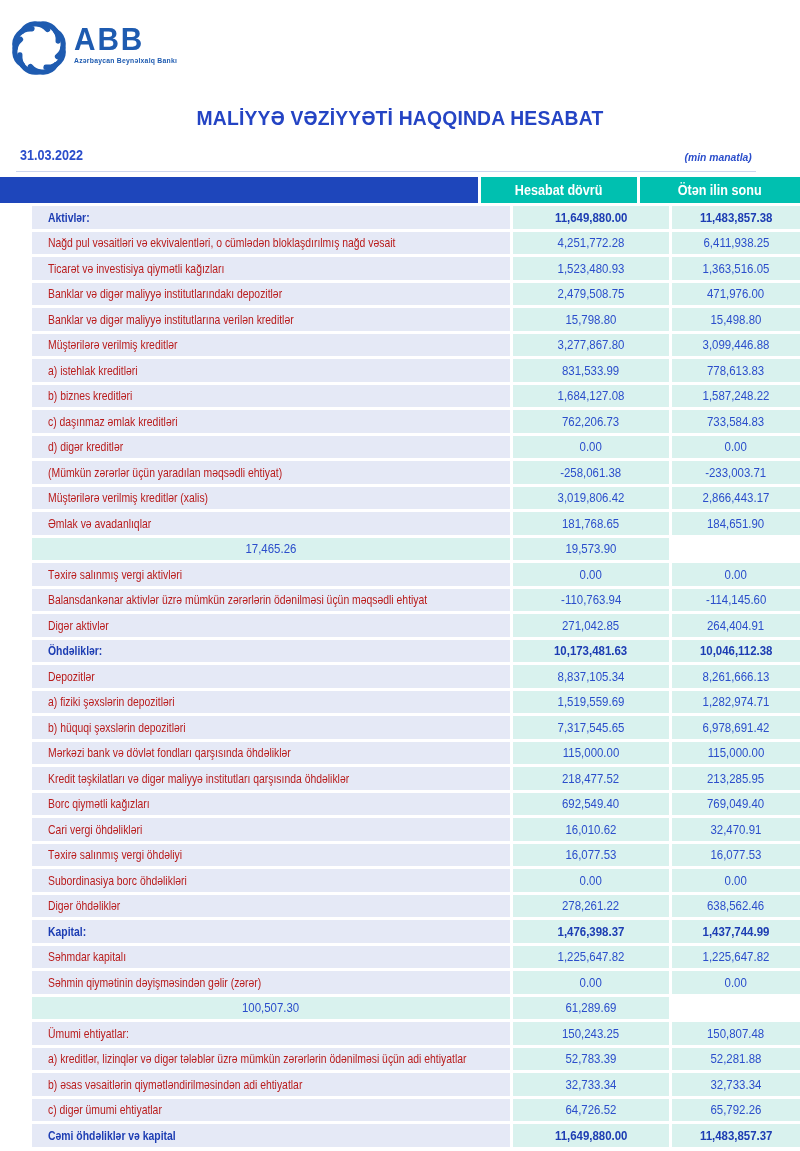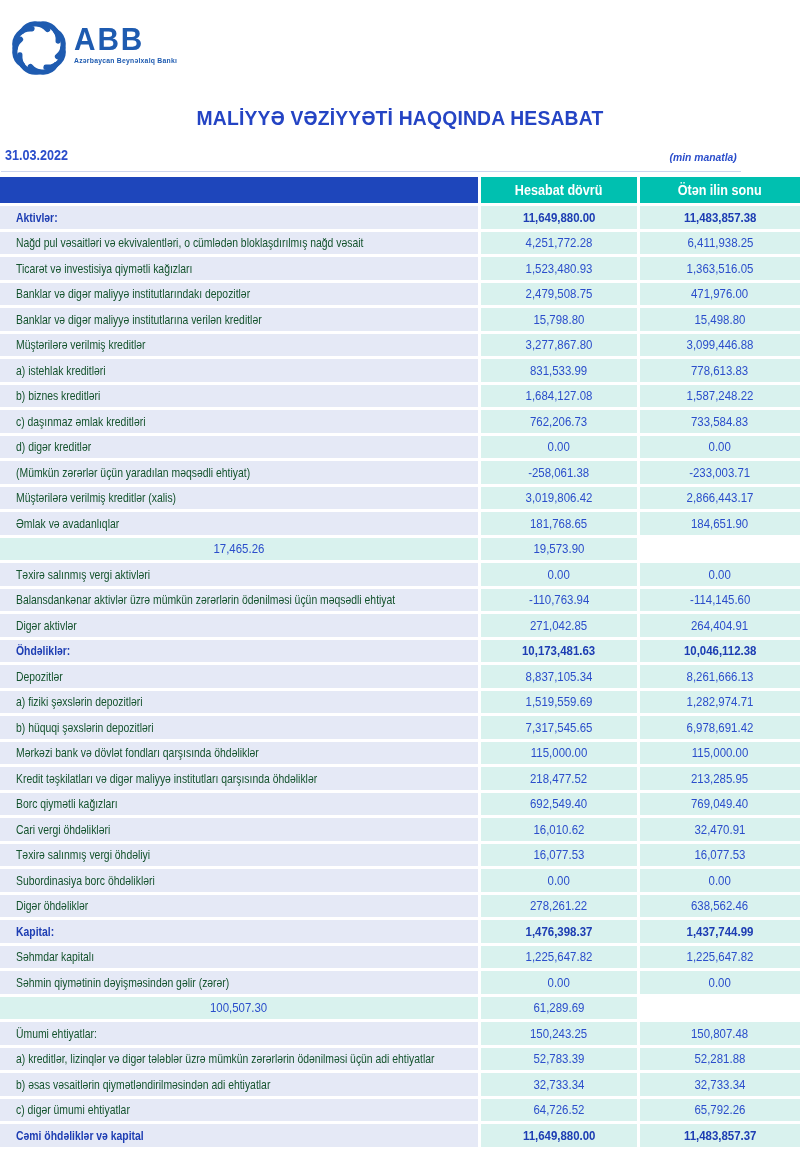--- a/index.html
+++ b/index.html
@@ -19,41 +19,41 @@
     font-size:6.8px; font-weight:700; color:#1e5bb0; letter-spacing:0.25px;
     margin-top:2px; white-space:nowrap;
   }
 
   
   .doc-title {
     position:absolute; top:106px; left:0; width:800px; text-align:center;
     font-size:21px; font-weight:700; color:#2444c4; letter-spacing:0.2px;
     transform:scaleX(0.92); transform-origin:center;
   }
-  .meta { position:absolute; top:146px; left:1px; width:740px; height:26px;
+  .meta { position:absolute; top:146px; left:16px; width:740px; height:26px;
     border-bottom:1px solid #ccd6ee; }
   .meta-date { position:absolute; left:4px; top:1px; font-size:14px; font-weight:700;
     color:#2b4ecb; transform:scaleX(0.9); transform-origin:left center; }
   .meta-note { position:absolute; right:4px; top:5px; font-size:11.5px; font-style:italic;
     font-weight:700; color:#2b4ecb; transform:scaleX(0.9); transform-origin:right center; }
 
   
   .fin-table { position:absolute; top:177px; left:0; width:800px; }
   .t-head, .t-row { display:grid; grid-template-columns:478px 156px 1fr; column-gap:3px; }
   .t-head { height:26px; margin-bottom:3px; }
   .t-head .h-spacer { background:#1e46bb; }
   .t-head .h-cell {
     background:#00c0b0; color:#ffffff; font-weight:700; font-size:14px;
     display:flex; align-items:center; justify-content:center;
   }
   .t-head .h-cell span { transform:scaleX(0.9); white-space:nowrap; }
 
-  .t-row { height:22.5px; margin-bottom:3px; }
+  .t-row { height:22.5px; margin-bottom:3px;margin-left:32px; }
   .t-row .c-label {
-    background:#e5e9f6; color:#14532d; font-size:13px;
+    background:#e5e9f6; color:#b91c1c; font-size:13px;
     display:flex; align-items:center; padding-left:16px; overflow:hidden;
   }
   .t-row .c-label span { transform:scaleX(0.8); transform-origin:left center; white-space:nowrap; }
   .t-row .c-val {
     background:#d9f2ee; color:#2b4ecb; font-size:13px;
     display:flex; align-items:center; justify-content:center;
   }
   .t-row .c-val span { transform:scaleX(0.88); transform-origin:center; white-space:nowrap; }
 
   .t-row.style-sub .c-label { }

